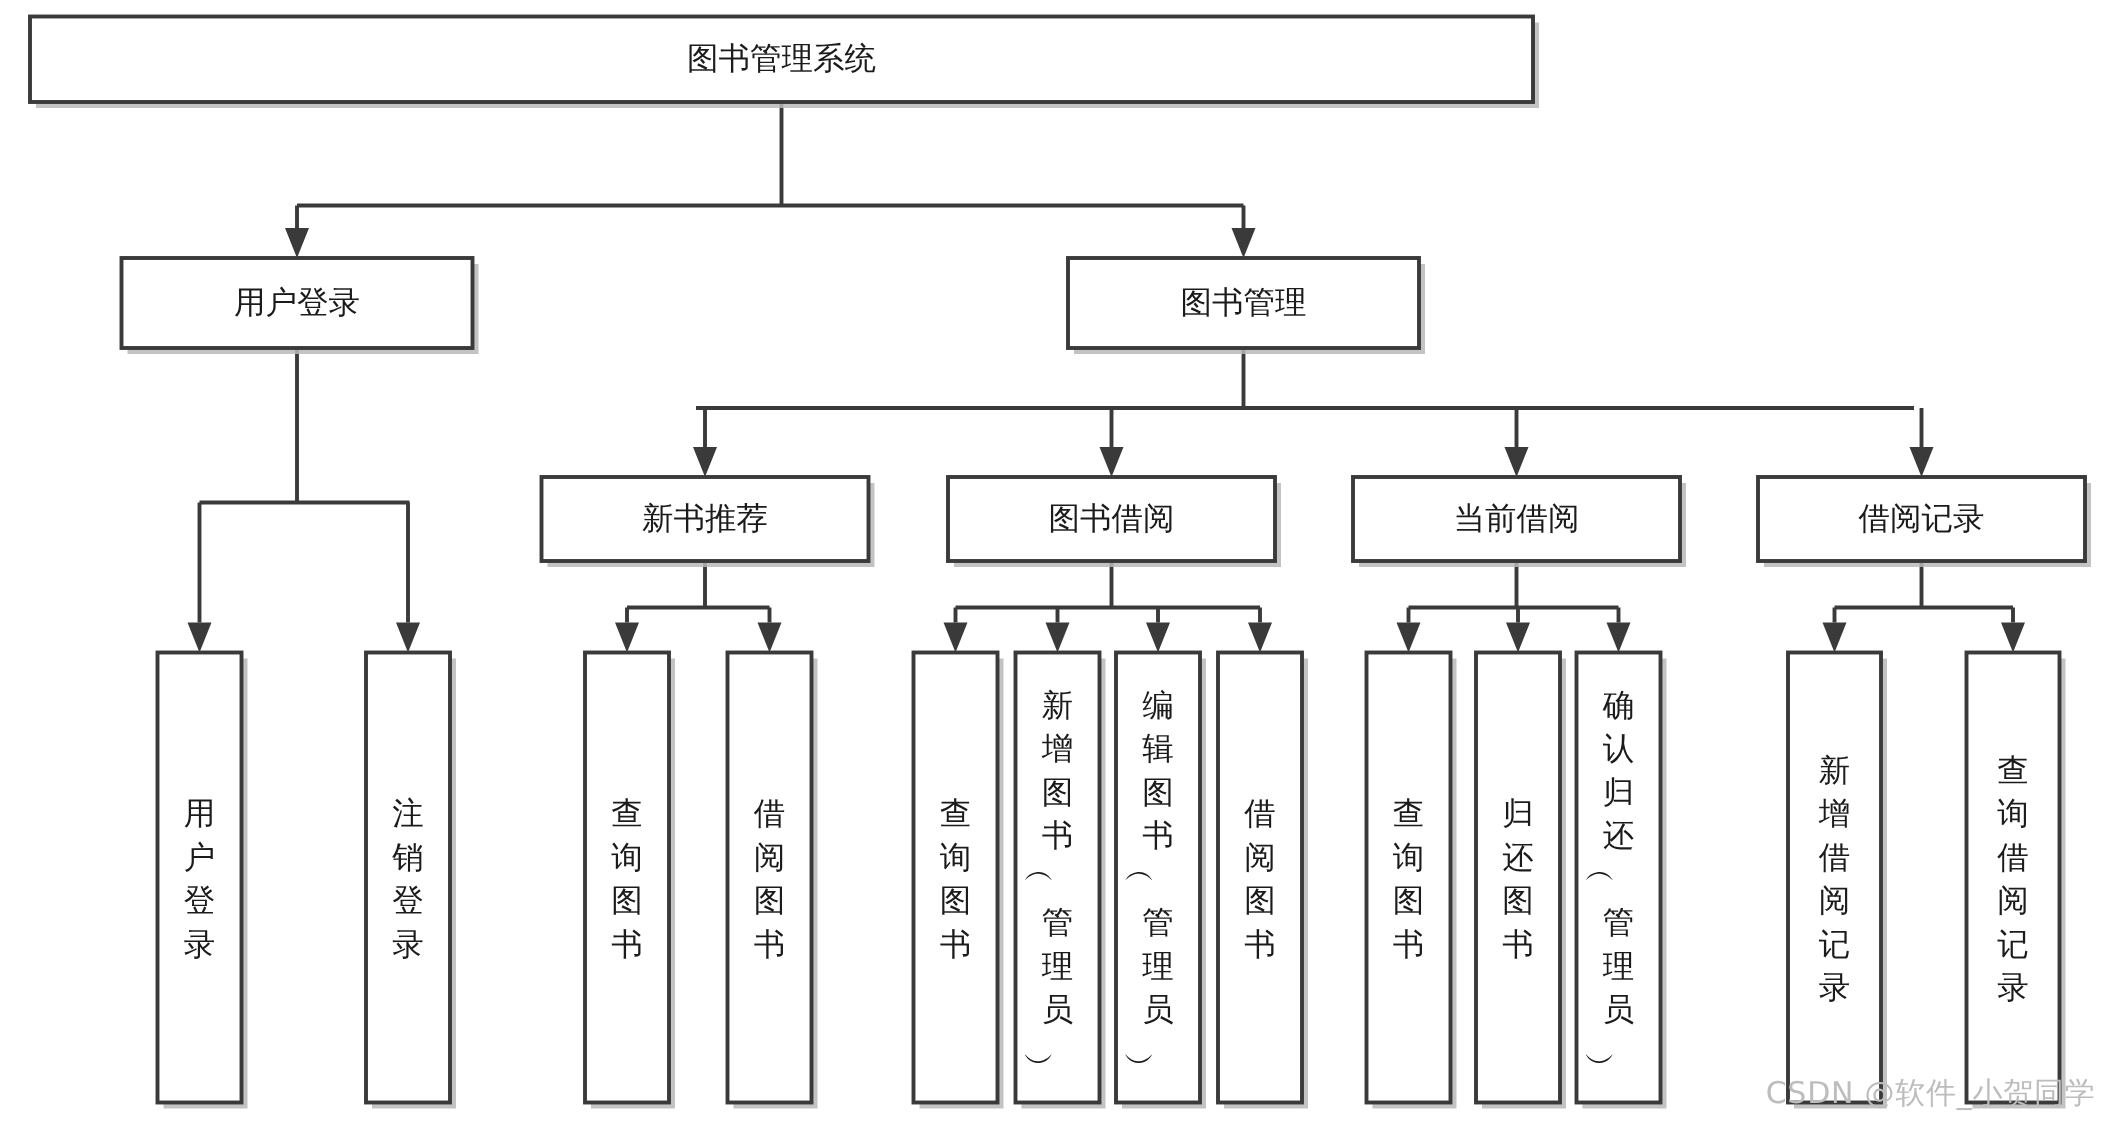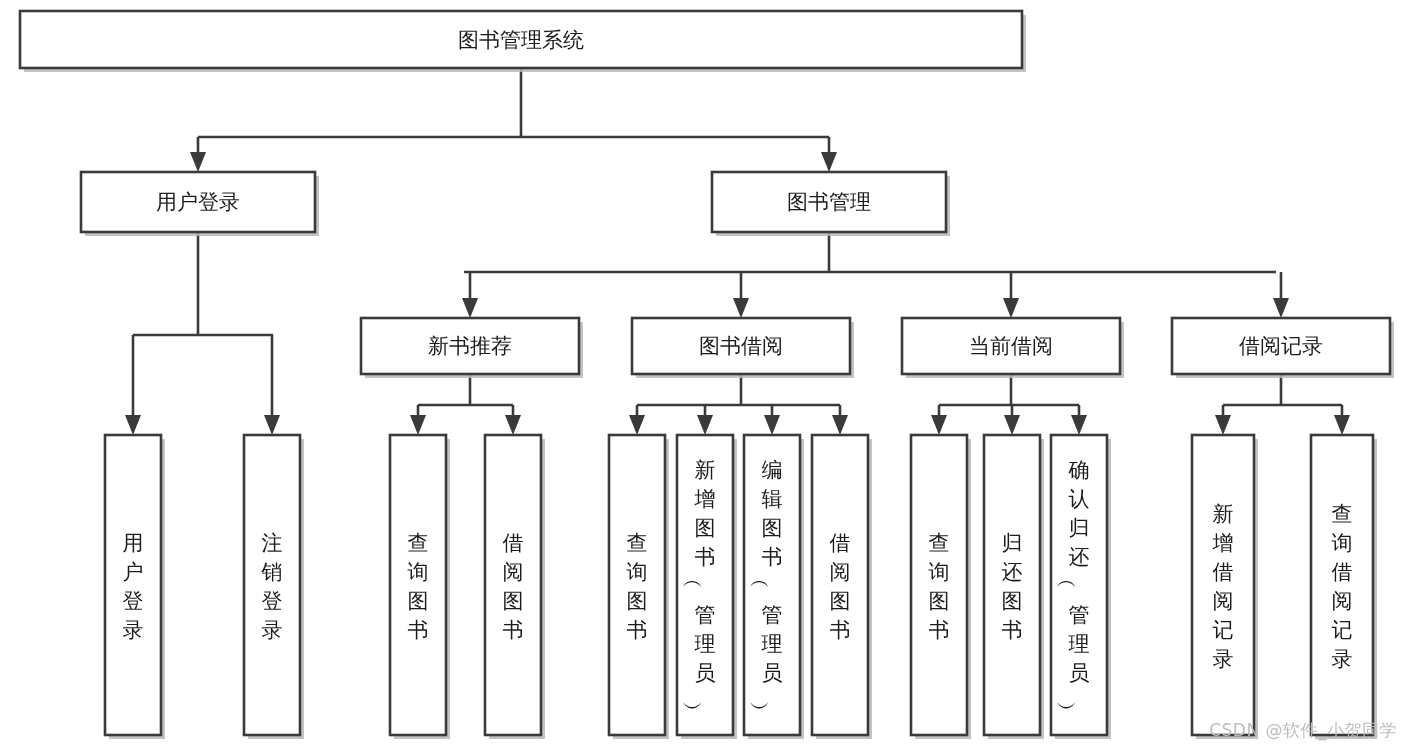--- a/index.html
+++ b/index.html
@@ -54,21 +54,21 @@
     fill: #1b1b1b;
     font-family: "DejaVu Sans", "Liberation Sans", sans-serif;
     font-size: 21px;
     text-anchor: middle;
   }
   .watermark {
     position: absolute;
     right: 8px;
     bottom: 5px;
     color: #bdbdbd;
-    font-size: 17px;
+    font-size: 20px;
     font-family: "DejaVu Sans", "Liberation Sans", sans-serif;
     letter-spacing: 0.5px;
     white-space: nowrap;
     user-select: none;
   }
 </style>
 </head>
 <body>
 
 <div id="chart-root">

